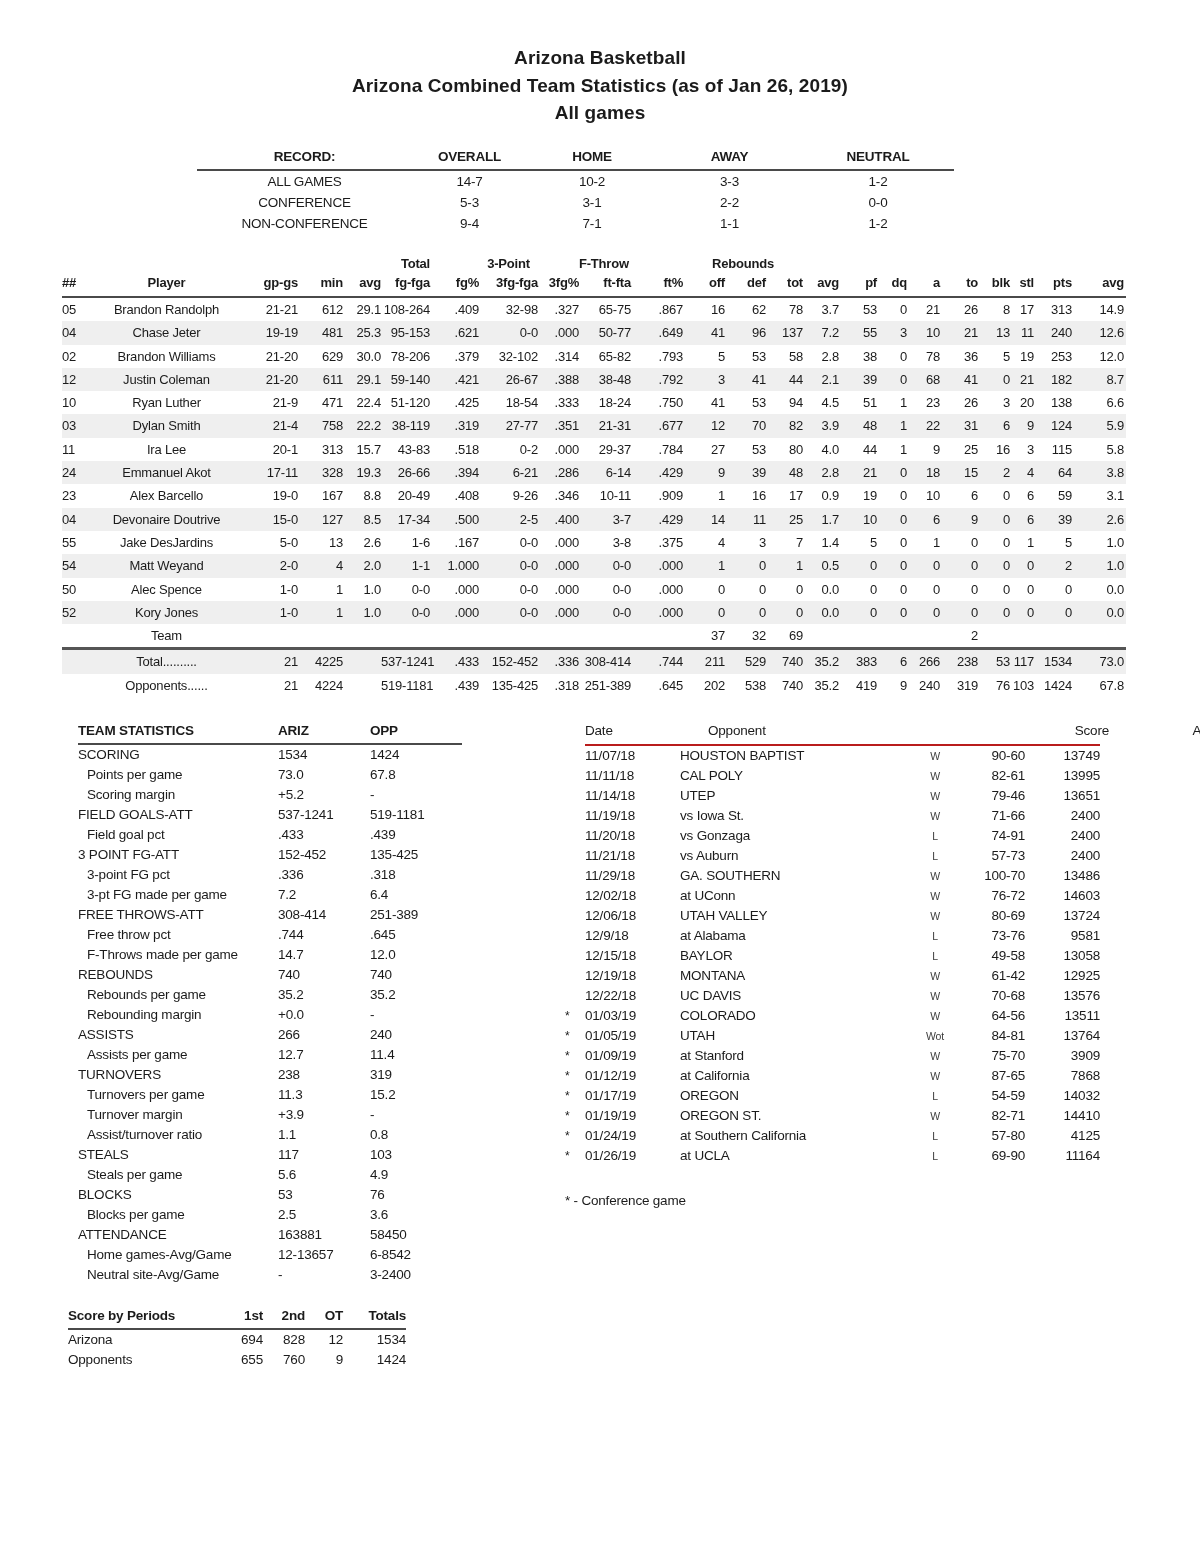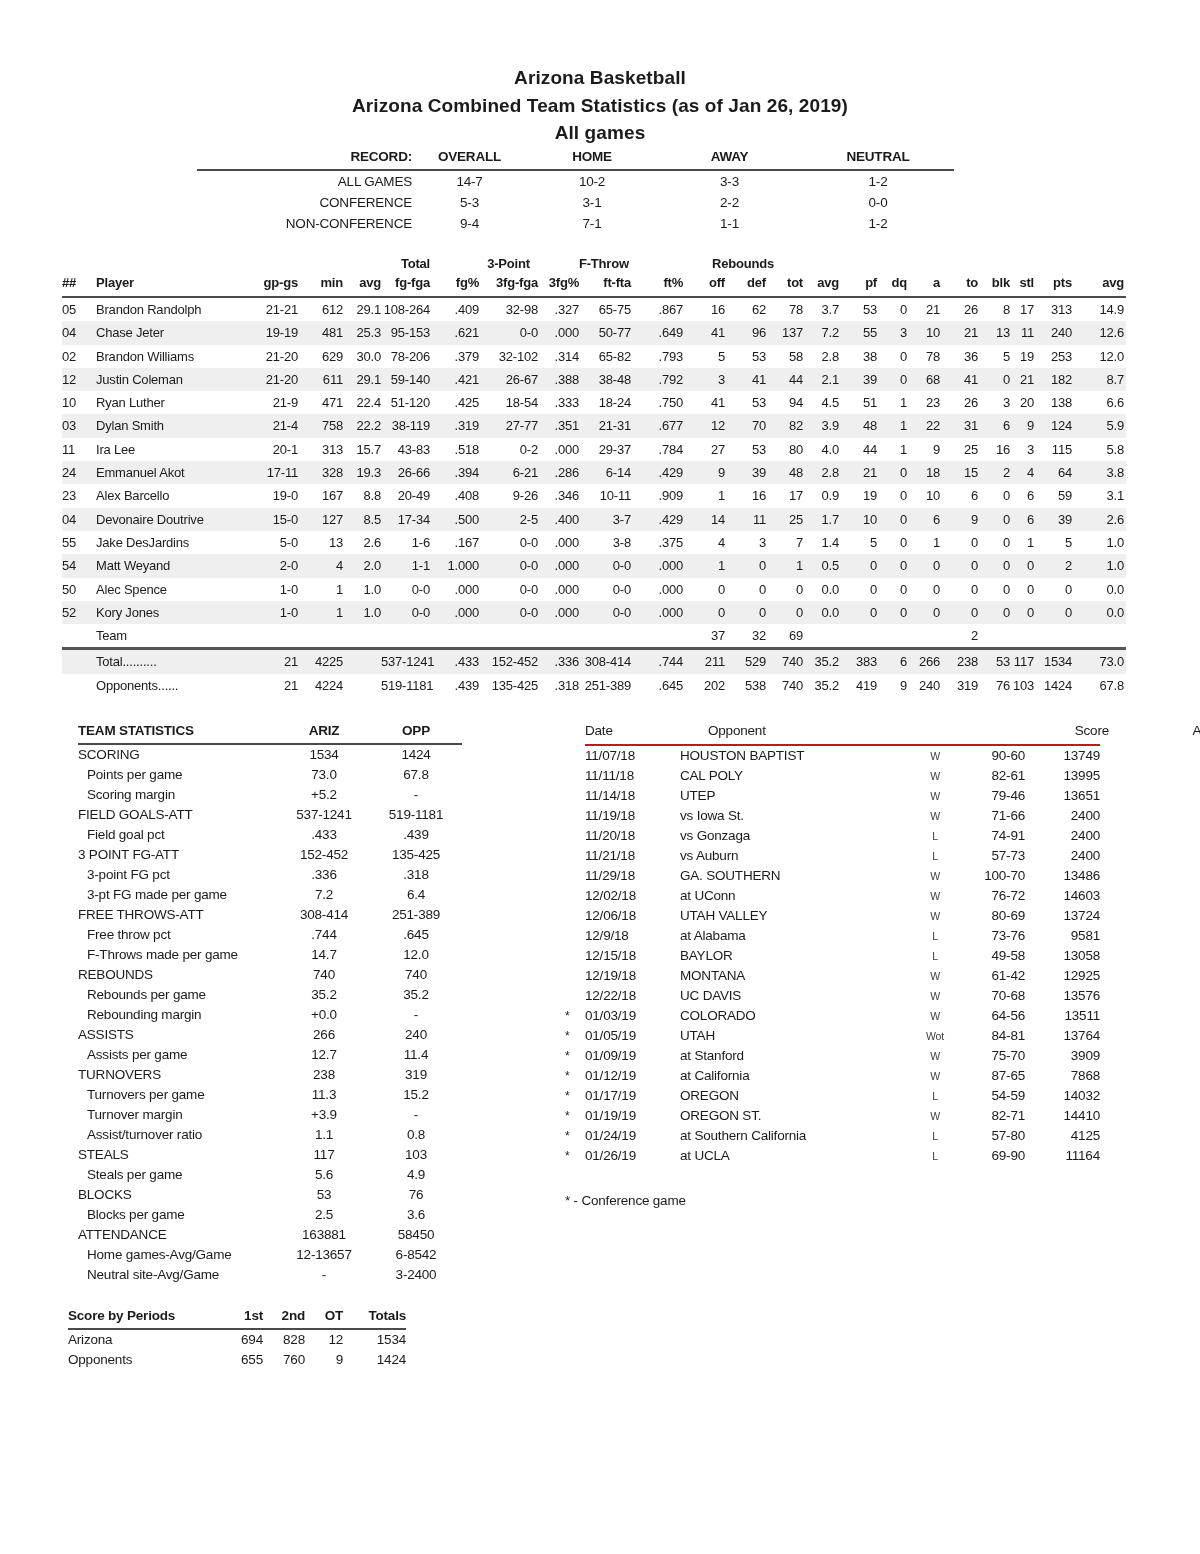--- a/index.html
+++ b/index.html
@@ -3,50 +3,50 @@
 <meta charset="utf-8">
 <style>
   html,body { margin:0; padding:0; background:#ffffff; }
   .page {
     position:relative; width:1200px; height:1554px; background:#ffffff;
     font-family:"Liberation Sans","DejaVu Sans",sans-serif;
     color:#1b1b1b; letter-spacing:-0.2px; overflow:hidden;
   }
   
   .titles { position:absolute; top:44px; left:0; width:1200px; text-align:center;
-            font-weight:bold; font-size:19px; line-height:27.5px; letter-spacing:0.1px;margin-top:20px; }
+            font-weight:bold; font-size:19px; line-height:27.5px; letter-spacing:0.1px; }
   
   .record { position:absolute; left:197px; top:147px; width:757px; font-size:13.5px; }
   .rec-row { display:grid; grid-template-columns:215px 115px 130px 145px 152px; height:21px; line-height:21px; }
   .rec-row span { white-space:nowrap; }
   .rec-head { font-weight:bold; border-bottom:2px solid #4a4a4a; height:22px; line-height:20px; }
-  .rec-row .rc0 { text-align:right; }
+  .rec-row .rc0 { text-align:center; }
   .rec-row .rc1,.rec-row .rc2,.rec-row .rc3,.rec-row .rc4 { text-align:center; }
   
   .players { position:absolute; left:62px; top:255px; width:1064px; font-size:13px; }
   .prow { display:grid;
     grid-template-columns:30px 145px 61px 45px 38px 49px 49px 59px 41px 52px 52px 42px 41px 37px 36px 38px 30px 33px 38px 32px 24px 38px 52px; }
   .prow span { text-align:right; white-space:nowrap; }
   .prow .pc0 { text-align:left; }
-  .prow .pc1 { text-align:left; padding-left:4px; }
+  .prow .pc1 { text-align:center; padding-left:4px; }
   .pgroup { height:17px; line-height:17px; font-weight:bold; }
   .pgroup .g-total  { grid-column:6; text-align:right; }
   .pgroup .g-three  { grid-column:8; text-align:center; }
   .pgroup .g-ft     { grid-column:10; text-align:left; }
   .pgroup .g-reb    { grid-column:12 / span 3; text-align:center; }
   .phead { font-weight:bold; height:24px; line-height:22px; border-bottom:2px solid #4a4a4a; }
   .pdata { height:23.3px; line-height:23.3px; }
   #player-rows .pdata:nth-child(even) { background:#efefef; }
   .sep { border-top:3px solid #555555; }
   
   .tstats { position:absolute; left:68px; top:720px; width:384px; font-size:13.5px;margin-left:10px; }
   .ts-row { display:grid; grid-template-columns:200px 92px 92px; height:20px; line-height:20px; }
   .ts-row span { white-space:nowrap; }
   .ts-head { font-weight:bold; border-bottom:2px solid #4a4a4a; height:23px; line-height:21px; }
-  .ts-row .tc1,.ts-row .tc2 { text-align:center; }
+  .ts-row .tc1,.ts-row .tc2 { text-align:left; }
   .ts-indent { padding-left:9px; }
   
   .sched { position:absolute; left:565px; top:720px; width:535px; font-size:13.5px; }
   .sc-head { display:grid; grid-template-columns:95px 235px 40px 70px 75px; margin-left:20px;
              font-weight:normal; border-bottom:2px solid #b91c1c; height:24px; line-height:22px;gap:28px; }
   .sc-row { display:grid; grid-template-columns:20px 95px 235px 40px 70px 75px; height:20px; line-height:20px; }
   .sc-row span, .sc-head span { white-space:nowrap; }
   .sc-head .h-score, .sc-head .h-att { text-align:right; }
   .sc-row .star { text-align:left; font-size:12px; }
   .sc-row .res { text-align:center; font-size:10.5px; color:#3d3d3d; }

